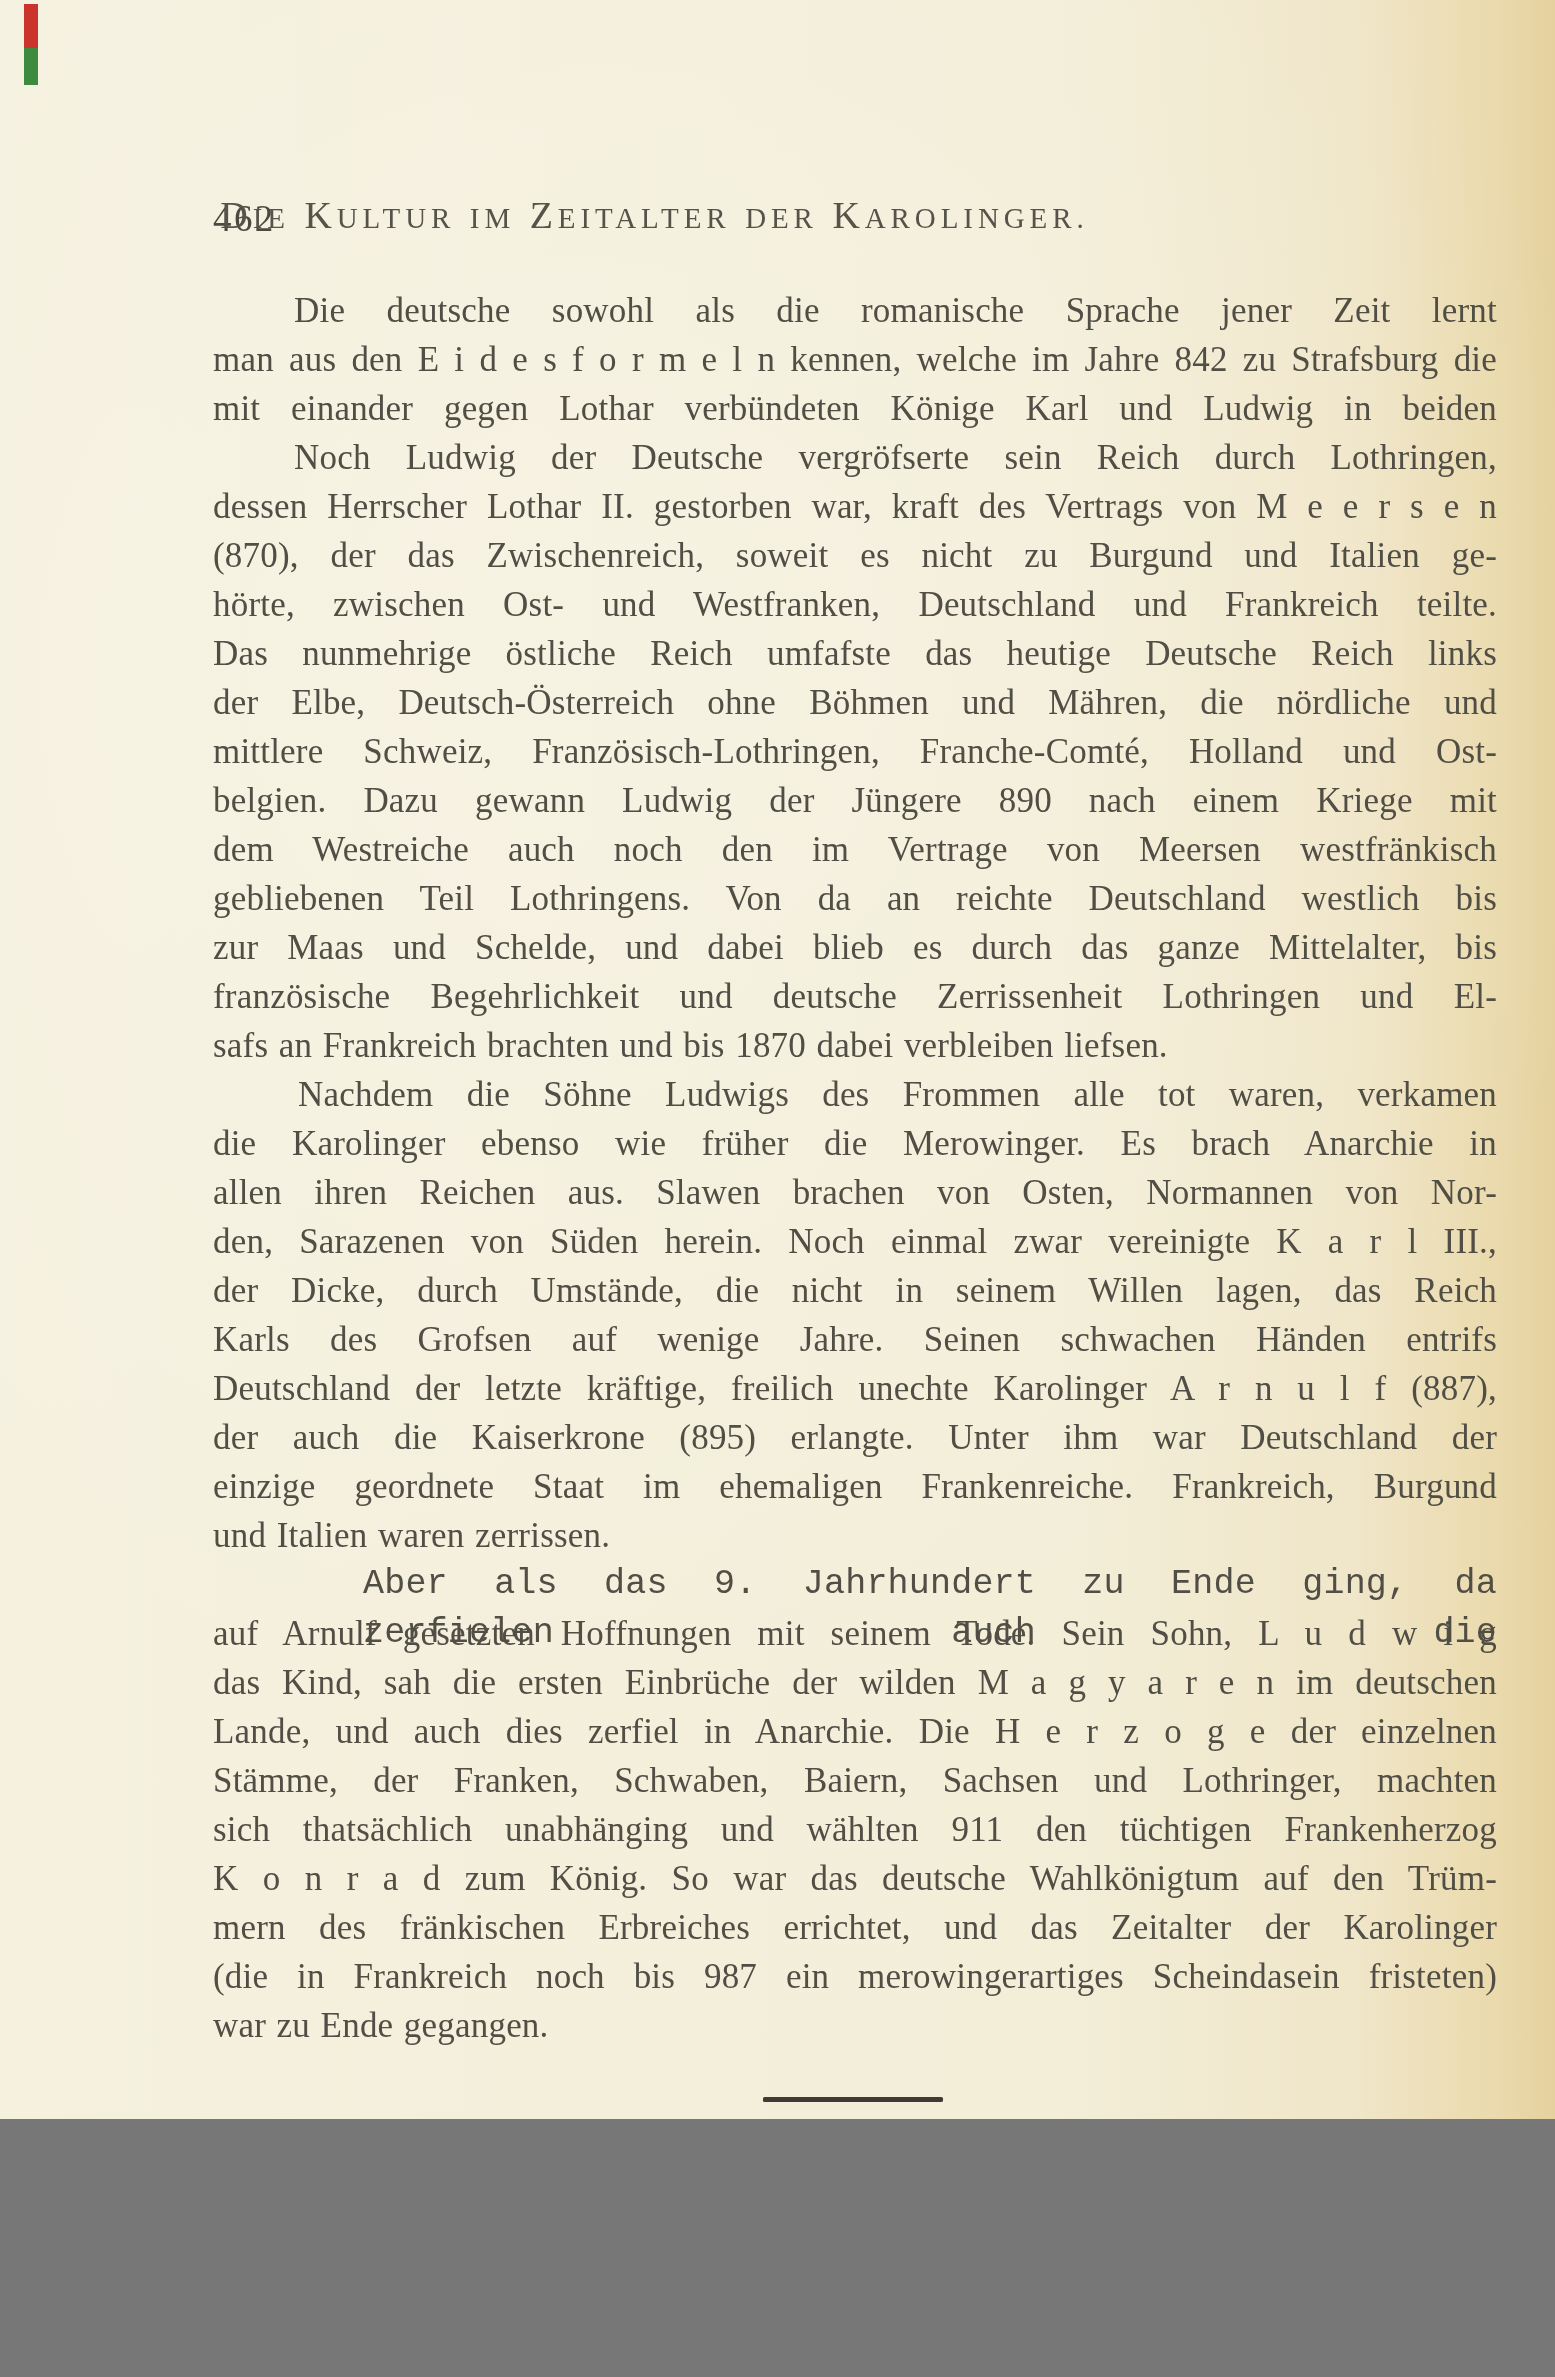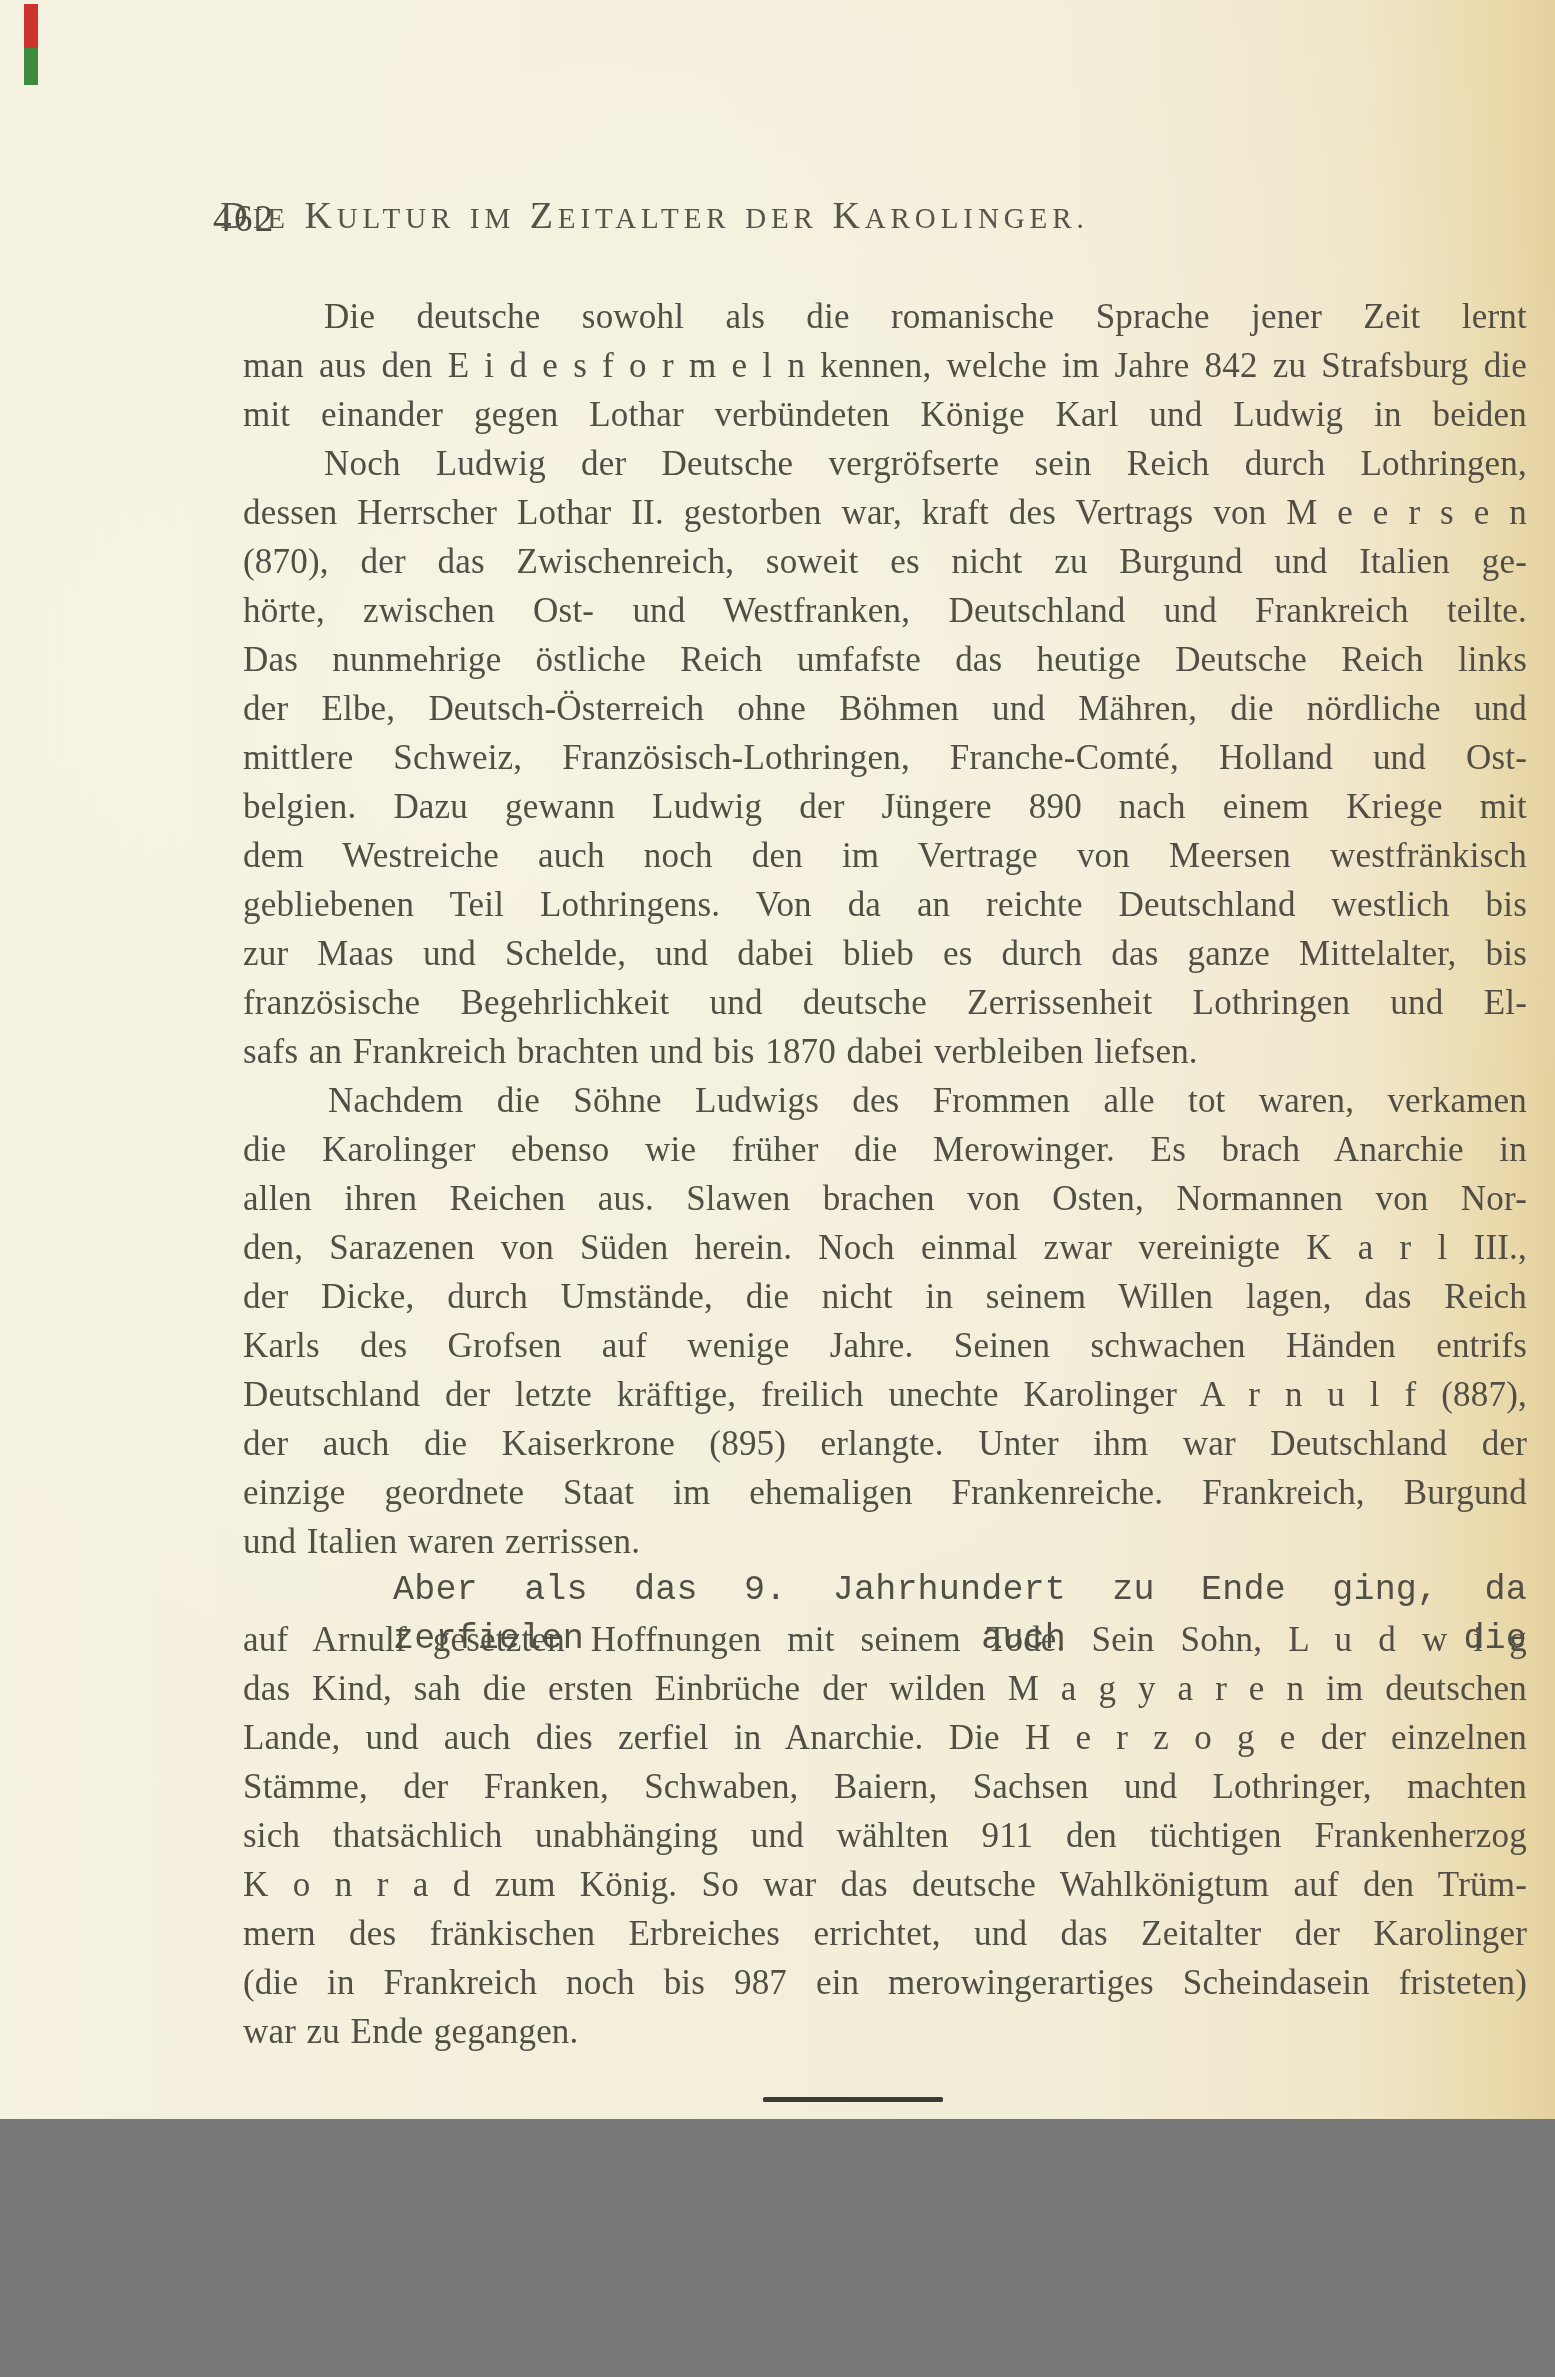--- a/index.html
+++ b/index.html
@@ -24,21 +24,21 @@
   }
   .running-title{
     position:absolute;left:213px;top:193px;width:1284px;
     margin:0;text-align:left;font-weight:normal;
     color:#55534a;white-space:nowrap;
   }
   .running-title .word{display:inline-block;margin:0 7.3px;letter-spacing:4.9px;}
   .running-title .cap{font-size:38px;}
   .running-title .sc{font-size:29px;}
 
-  .textblock{position:absolute;left:213px;top:292px;width:1284px;margin-left:30px;}
+  .textblock{position:absolute;left:213px;top:286px;width:1284px;}
   .bodyline{
     font-size:35px;line-height:49px;height:49px;
     text-align:justify;text-align-last:justify;
     letter-spacing:0.2px;word-spacing:1.6px;
     color:#504e45;
   }
   .bodyline.last{text-align-last:left;}
 
   .rule{
     position:absolute;left:763px;top:2097px;width:180px;height:4.9px;

